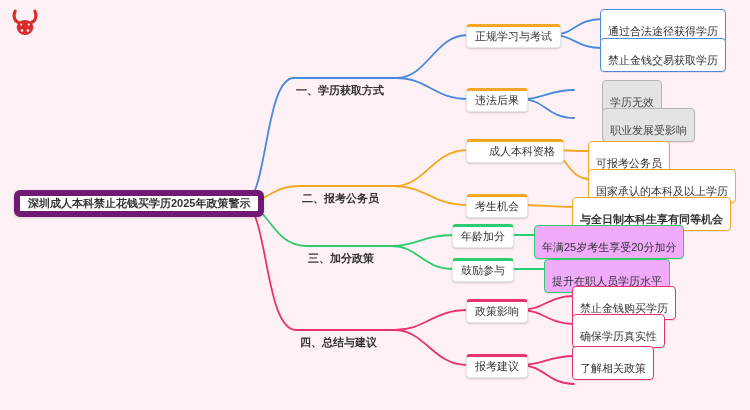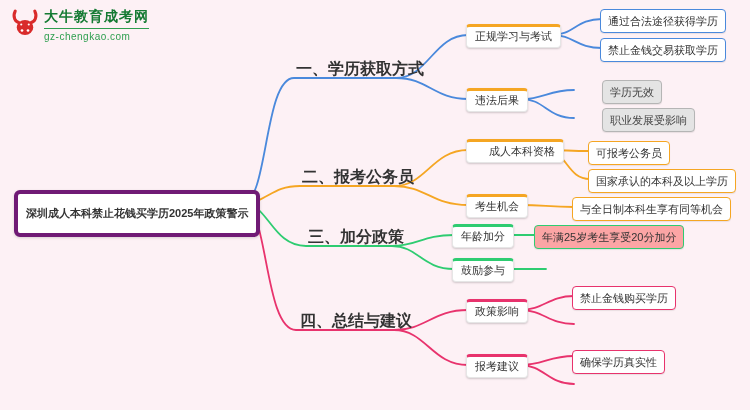--- a/index.html
+++ b/index.html
@@ -8,41 +8,41 @@
   .stage { position:relative; width:750px; height:410px; background:#fdf1f5; overflow:hidden; }
   .links { position:absolute; left:0; top:0; z-index:0; }
 
   
   .logo { position:absolute; left:10px; top:8px; z-index:2; display:flex; align-items:flex-start; gap:4px; cursor:pointer; }
   .logo-text { display:flex; flex-direction:column; }
   .logo-title { font-size:14px; font-weight:bold; color:#157a33; letter-spacing:1px; border-bottom:1px solid #2e9e4f; padding-bottom:2px; }
   .logo-domain { font-size:10px; color:#2e9e4f; margin-top:2px; letter-spacing:.5px; }
 
   
-  .root { position:absolute; left:14px; top:190px; z-index:1; background:#fff; border:4px solid #701a75;
-          border-radius:6px; padding:12px 8px; font-size:11px; font-weight:bold; color:#333; white-space:nowrap;
+  .root { position:absolute; left:14px; top:190px; z-index:1; background:#fff; border:6px solid #701a75;
+          border-radius:6px; padding:0 8px; font-size:11px; font-weight:bold; color:#333; white-space:nowrap;
           box-shadow:0 1px 3px rgba(0,0,0,.15); }
 
   
-  .blabel { position:absolute; z-index:1; font-size:16px; font-weight:bold; color:#333; white-space:nowrap; padding:0 2px; }
+  .blabel { position:absolute; z-index:1; font-size:11px; font-weight:bold; color:#333; white-space:nowrap; padding:0 2px;margin-top:24px; }
 
   
   .mid { position:absolute; z-index:1; background:#fff; border:1px solid #e6e6e6; border-top:3px solid #f5a623;
          border-radius:4px; padding:2px 8px 3px; font-size:11px; color:#333; white-space:nowrap;
          box-shadow:0 1px 2px rgba(0,0,0,.18); }
   .mid.t-orange { border-top-color:#f5a623; }
   .mid.t-green  { border-top-color:#2ecc71; }
   .mid.t-pink   { border-top-color:#e8336d; }
 
   
   .leaf { position:absolute; z-index:1; background:#fff; border:1px solid #4a89dc; border-radius:4px;
-          padding:4px 7px 3px; font-size:11px; color:#333; white-space:nowrap; box-shadow:0 1px 1px rgba(0,0,0,.08); }
+          padding:14px 7px 3px; font-size:11px; color:#333; white-space:nowrap; box-shadow:0 1px 1px rgba(0,0,0,.08); }
   .leaf.c-blue   { border-color:#4a89dc; }
   .leaf.c-orange { border-color:#f5a623; }
-  .leaf.c-green  { border-color:#2ecc71; background:#fca5a5; }
+  .leaf.c-green  { border-color:#2ecc71; background:#f0abfc; }
   .leaf.c-pink   { border-color:#e8336d; }
   .leaf.c-gray   { border-color:#b5b5b5; background:#e4e4e4; color:#444;margin-left:30px; }
 </style>
 </head>
 <body>
 
 <div class="stage">
 
   <svg class="links" width="750" height="410" viewBox="0 0 750 410">
     <g fill="none" stroke-width="1.8" stroke-linecap="round">
@@ -81,24 +81,20 @@
   <div class="logo">
     <svg width="30" height="30" viewBox="0 0 40 40">
       <path d="M7,4 C3,12 7,19 13,20" stroke="#d92b2b" stroke-width="4" fill="none" stroke-linecap="round"></path>
       <path d="M33,4 C37,12 33,19 27,20" stroke="#d92b2b" stroke-width="4" fill="none" stroke-linecap="round"></path>
       <ellipse cx="20" cy="26" rx="11" ry="10" fill="#d92b2b"></ellipse>
       <circle cx="16" cy="30" r="1.8" fill="#fff"></circle>
       <circle cx="24" cy="30" r="1.8" fill="#fff"></circle>
       <circle cx="15" cy="22" r="1.4" fill="#fff"></circle>
       <circle cx="25" cy="22" r="1.4" fill="#fff"></circle>
     </svg>
-    <div class="logo-text">
-      <div class="logo-title">大牛教育成考网</div>
-      <div class="logo-domain">gz-chengkao.com</div>
-    </div>
   </div>
 
   <div class="root">深圳成人本科禁止花钱买学历2025年政策警示</div>
 
   <div class="blabel" style="left:294px;top:59px;">一、学历获取方式</div>
   <div class="blabel" style="left:300px;top:167px;">二、报考公务员</div>
   <div class="blabel" style="left:306px;top:227px;">三、加分政策</div>
   <div class="blabel" style="left:298px;top:311px;">四、总结与建议</div>
 
   <div class="mid t-orange" style="left:466px;top:24px;">正规学习与考试</div>
@@ -109,19 +105,21 @@
   <div class="mid t-green" style="left:452px;top:258px;">鼓励参与</div>
   <div class="mid t-pink" style="left:466px;top:354px;">报考建议</div>
   <div class="mid t-pink" style="left:466px;top:299px;">政策影响</div>
 
   <div class="leaf c-blue" style="left:600px;top:9px;">通过合法途径获得学历</div>
   <div class="leaf c-blue" style="left:600px;top:38px;">禁止金钱交易获取学历</div>
   <div class="leaf c-gray" style="left:572px;top:80px;">学历无效</div>
   <div class="leaf c-gray" style="left:572px;top:108px;">职业发展受影响</div>
   <div class="leaf c-orange" style="left:588px;top:141px;">可报考公务员</div>
   <div class="leaf c-orange" style="left:588px;top:169px;">国家承认的本科及以上学历</div>
-  <div class="leaf c-orange" style="left:572px;top:197px;">与全日制本科生享有同等机会</div>
+  <div class="leaf c-orange" style="left:572px;top:197px;font-weight:bold;">与全日制本科生享有同等机会</div>
   <div class="leaf c-green" style="left:534px;top:225px;">年满25岁考生享受20分加分</div>
+  <div class="leaf c-green" style="left:544px;top:259px;">提升在职人员学历水平</div>
   <div class="leaf c-pink" style="left:572px;top:286px;">禁止金钱购买学历</div>
-  <div class="leaf c-pink" style="left:572px;top:314px;margin-top:36px;">确保学历真实性</div>
+  <div class="leaf c-pink" style="left:572px;top:314px;">确保学历真实性</div>
+  <div class="leaf c-pink" style="left:572px;top:346px;">了解相关政策</div>
   <div class="leaf c-pink" style="left:572px;top:374px;margin-top:39px;">顺利完成报名与学习</div>
 
 </div>
 
 </body></html>

